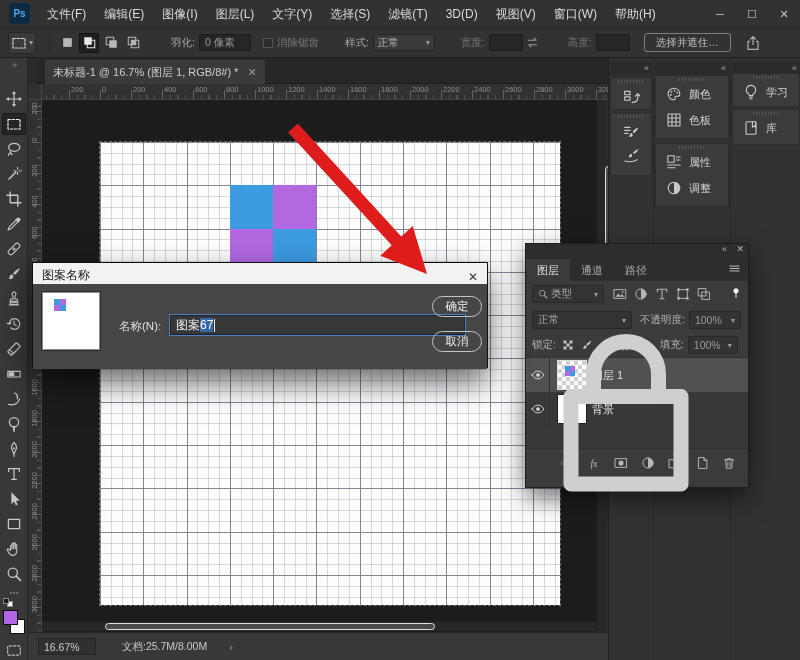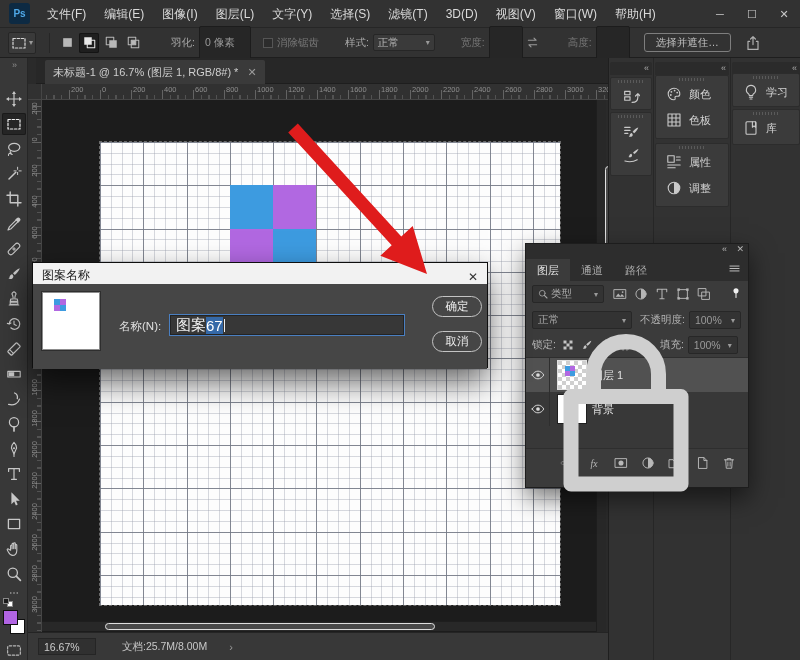--- a/index.html
+++ b/index.html
@@ -20,21 +20,21 @@
   
   .optionsbar{position:absolute;left:0;top:28px;width:800px;height:30px;background:#323232;border-bottom:1px solid #1e1e1e;display:flex;align-items:center;color:#a8a8a8;font-size:10.5px}
   .toolchip{display:flex;align-items:center;margin:0 6px 0 8px;padding:2px;border:1px solid #262626;border-radius:2px;background:#3a3a3a}
   .toolchip .ic{width:16px;height:16px;color:#d8d8d8}
   .caret{color:#9a9a9a;font-size:8px;margin-left:2px}
   .vsep{width:1px;height:20px;background:#262626;margin:0 7px}
   .modebtn{width:20px;height:20px;margin-right:2px;display:flex;align-items:center;justify-content:center;color:#b8b8b8;border-radius:2px}
   .modebtn .ic{width:15px;height:15px}
   .modebtn.active{background:#1f1f1f;color:#e8e8e8;box-shadow:inset 0 0 0 1px #141414}
   .optlabel{margin:0 4px 0 26px;white-space:nowrap}
-  .optinput{height:34px;background:#262626;border:1px solid #1c1c1c;border-radius:2px;color:#9a9a9a;display:flex;align-items:center;padding:0 5px;font-size:10.5px}
+  .optinput{height:17px;background:#262626;border:1px solid #1c1c1c;border-radius:2px;color:#9a9a9a;display:flex;align-items:center;padding:0 5px;font-size:10.5px}
   .optcombo{height:17px;background:#3a3a3a;border:1px solid #262626;border-radius:2px;color:#b8b8b8;display:flex;align-items:center;justify-content:space-between;padding:0 4px;font-size:10.5px}
   .chk{width:10px;height:10px;border:1px solid #555;background:#2c2c2c;margin:0 4px 0 12px}
   .dim{color:#777}
   .swapic{width:15px;height:15px;color:#9a9a9a;margin:0 2px}
   .smbutton{height:19px;border:1px solid #7e7e7e;border-radius:3px;color:#c0c0c0;padding:0 11px;display:flex;align-items:center;margin-left:14px;font-size:10.5px;white-space:nowrap}
   .shareic{width:16px;height:16px;color:#b0b0b0;margin-left:14px}
 
   
   .toolbar{position:absolute;left:0;top:58px;width:28px;height:602px;background:#383838;border-right:1px solid #262626}
   .tb-collapse{position:absolute;top:2px;left:0;width:28px;text-align:center;color:#8e8e8e;font-size:9px;letter-spacing:-1px}
@@ -132,21 +132,21 @@
 
   
   .dialog{position:absolute;left:32px;top:262px;width:456px;height:106px;z-index:40;border:1px solid #0f0f0f;box-shadow:0 14px 30px rgba(0,0,0,.6)}
   .dlg-title{height:21px;background:#f2f2f2;color:#1a1a1a;font-size:12px;display:flex;align-items:flex-end;padding:0 9px}
   .dlg-title .x{margin-left:auto;color:#333;font-size:12px}
   .dlg-body{position:relative;height:85px;background:#464646}
   .preview{position:absolute;left:9px;top:8px;width:58px;height:58px;background:#fff;border:1px solid #8c8c8c;box-shadow:0 0 0 1px #2e2e2e}
   .pchip{position:absolute;left:11px;top:6px;width:12px;height:12px}
   .pchip i{position:absolute;width:6px;height:6px;display:block}
   .dlg-label{position:absolute;left:86px;top:35px;color:#e0e0e0;font-size:11.5px}
-  .dlg-input{position:absolute;left:137px;top:31px;width:234px;height:20px;background:#373737;border:1px solid #232323;box-shadow:0 0 0 1px #4a7fc1;display:flex;align-items:center;padding:0 5px;font-size:15px;color:#f0f0f0}
+  .dlg-input{position:absolute;left:137px;top:31px;width:295px;height:20px;background:#373737;border:1px solid #232323;box-shadow:0 0 0 1px #4a7fc1;display:flex;align-items:center;padding:0 5px;font-size:12px;color:#f0f0f0}
   .dlg-input .selpart{background:#3569a8;color:#fff}
   .dlg-input .caretbar{width:1px;height:13px;background:#f0f0f0;margin-left:1px}
   .dlg-btn{position:absolute;left:399px;width:50px;height:21px;border:1px solid #c4c4c4;border-radius:11px;color:#ececec;font-size:11.5px;display:flex;align-items:center;justify-content:center;background:transparent}
   .btn-ok{top:12px}.btn-cancel{top:47px}
 
   .arrowlayer{position:absolute;left:0;top:0;width:800px;height:660px;z-index:60;pointer-events:none}
 </style>
 </head>
 <body>
 

